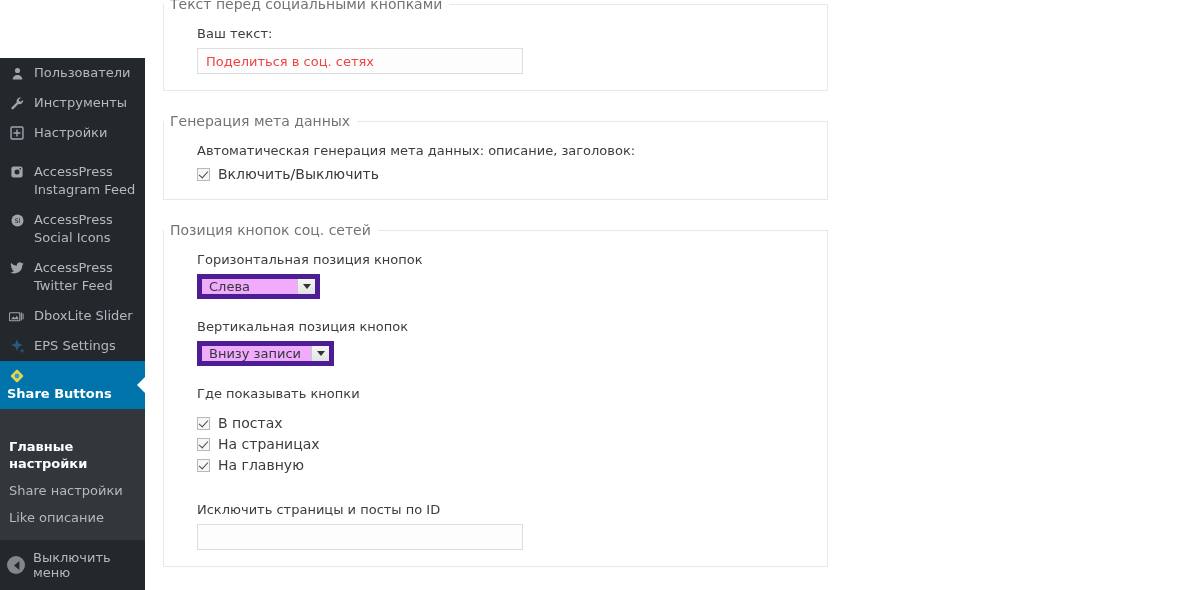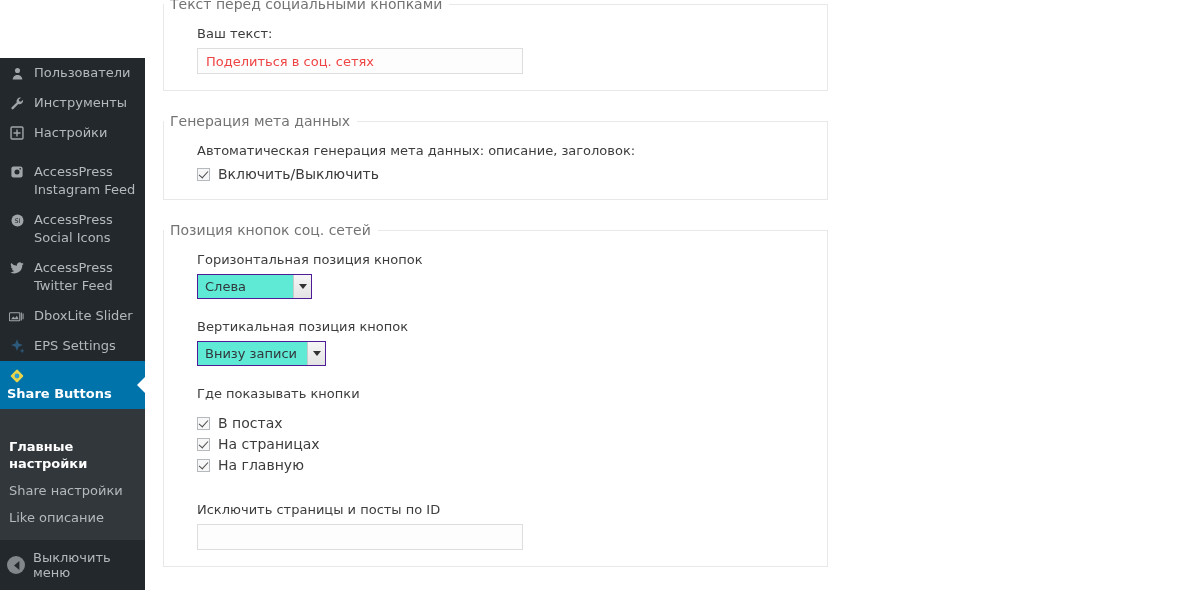--- a/index.html
+++ b/index.html
@@ -184,22 +184,22 @@
     color: #ef4444;
     outline: none;
     border-radius: 0;
   }
 
   
   .sel {
     display: inline-flex;
     align-items: stretch;
     height: 25px;
-    border: 1px solid #4c1d95;
-    background: #5eead4;
+    border: 5px solid #4c1d95;
+    background: #f0abfc;
     box-sizing: border-box;
     cursor: pointer;
     vertical-align: middle;
   }
   .sel .sel-val {
     display: flex;
     align-items: center;
     padding: 0 10px 0 7px;
     font-size: 13px;
     color: #32373c;

